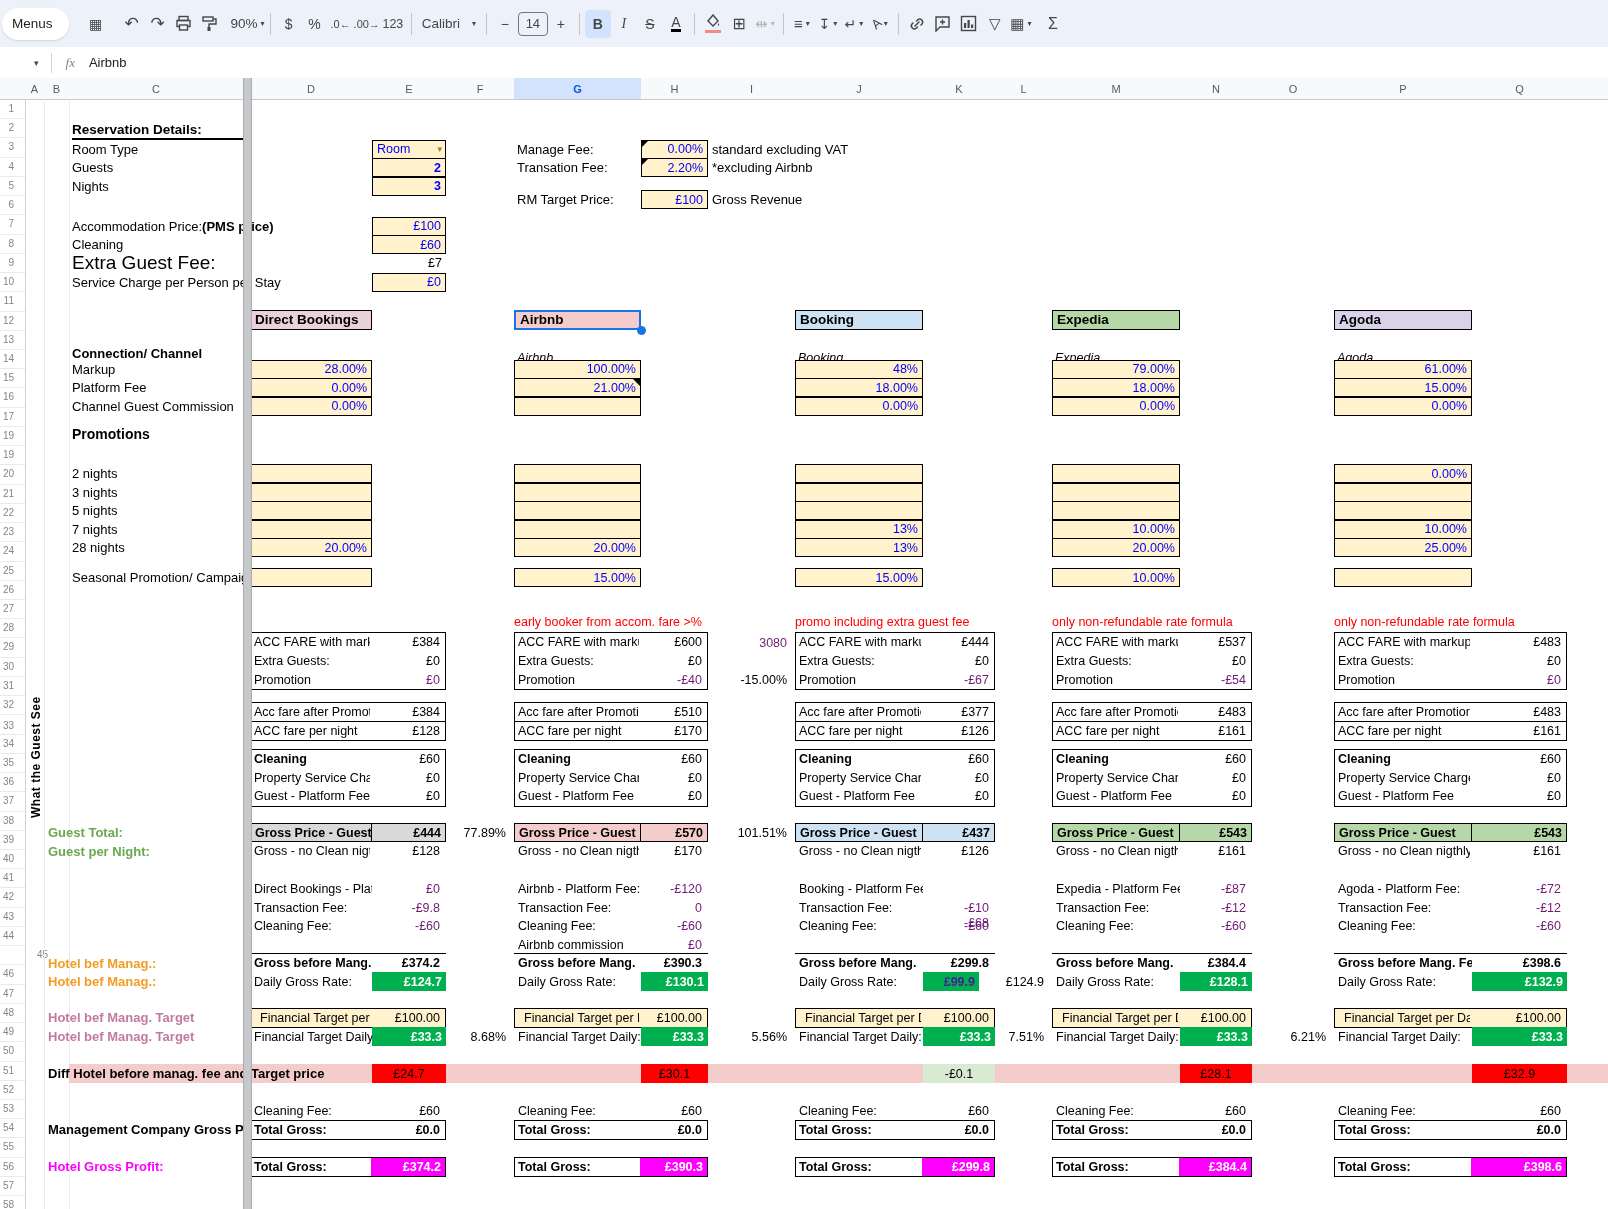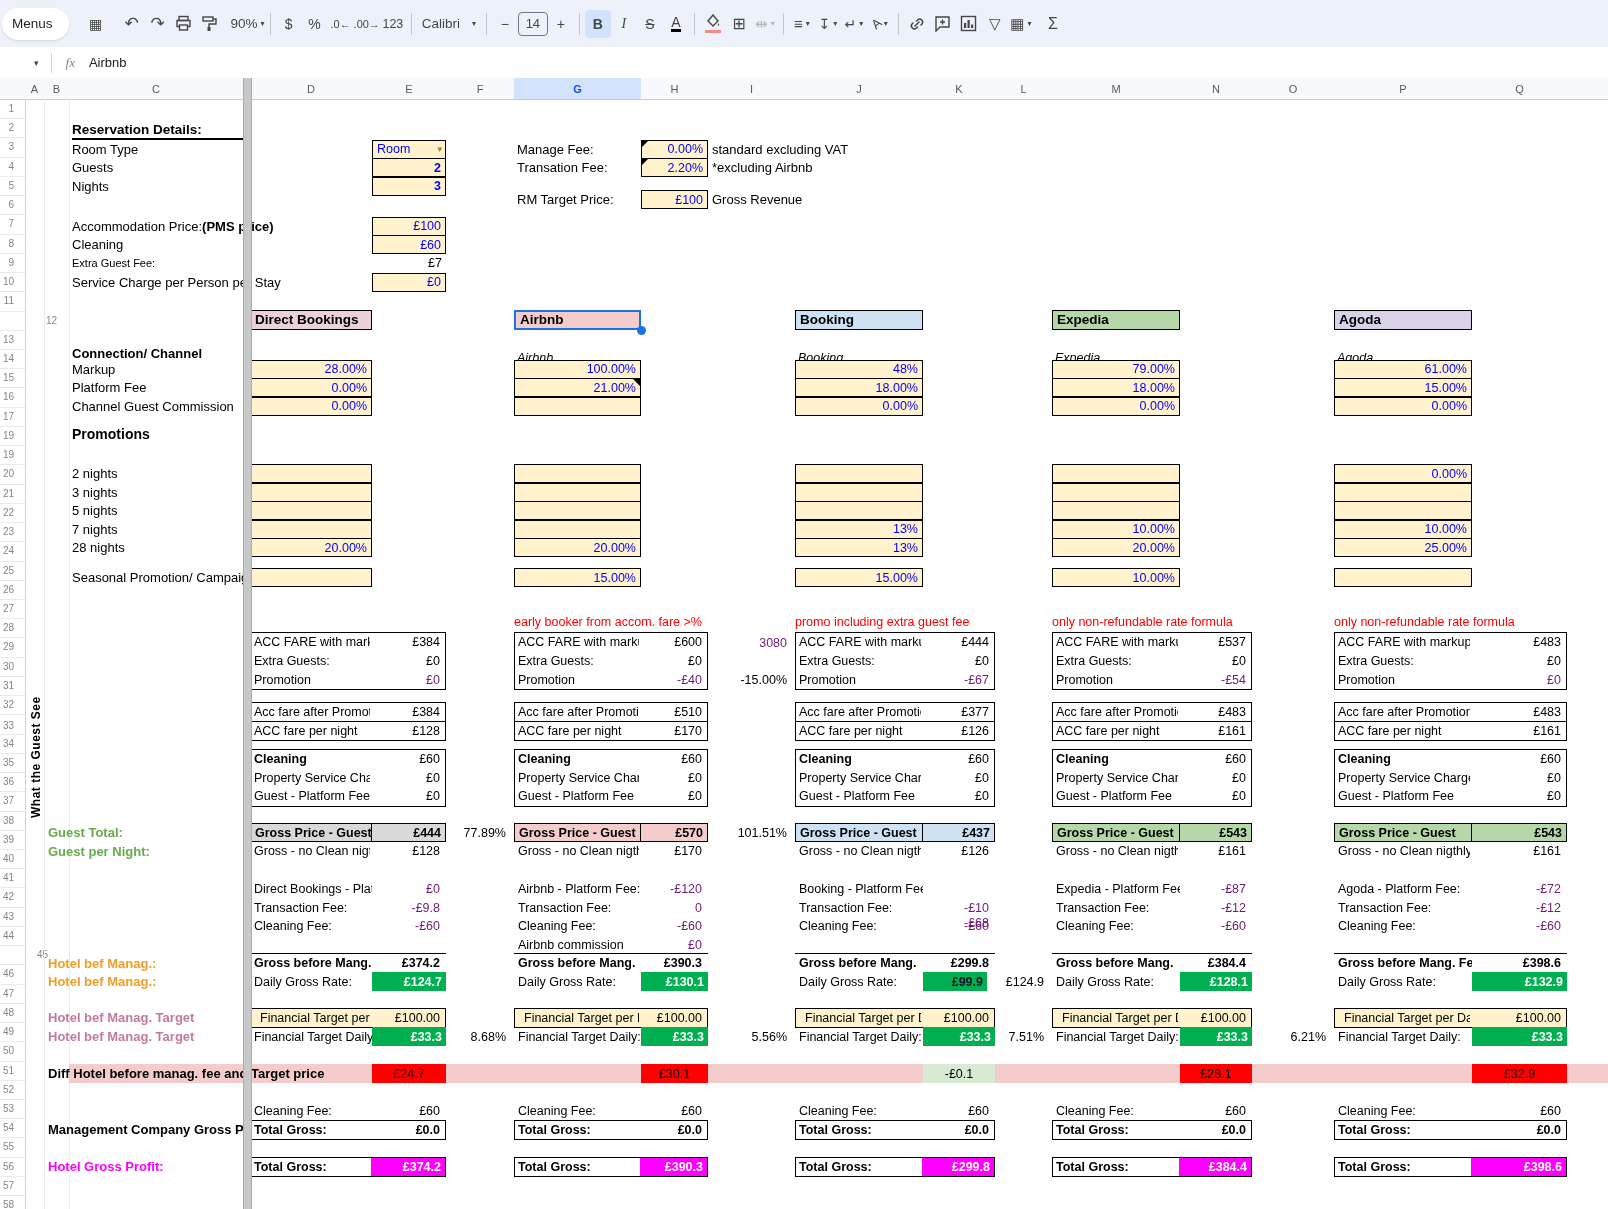--- a/index.html
+++ b/index.html
@@ -195,21 +195,21 @@
     <div class="gutnum" style="top: 218.38px;">7</div>
     <div class="gutline" style="top: 233.61px;"></div>
     <div class="gutnum" style="top: 237.61px;">8</div>
     <div class="gutline" style="top: 252.84px;"></div>
     <div class="gutnum" style="top: 256.84px;">9</div>
     <div class="gutline" style="top: 272.07px;"></div>
     <div class="gutnum" style="top: 276.07px;">10</div>
     <div class="gutline" style="top: 291.3px;"></div>
     <div class="gutnum" style="top: 295.3px;">11</div>
     <div class="gutline" style="top: 310.53px;"></div>
-    <div class="gutnum" style="top: 314.53px; padding-left: 43px;">12</div>
+    <div class="gutnum" style="top: 314.53px;">12</div>
     <div class="gutline" style="top: 329.76px;"></div>
     <div class="gutnum" style="top: 333.76px;">13</div>
     <div class="gutline" style="top: 348.99px;"></div>
     <div class="gutnum" style="top: 352.99px;">14</div>
     <div class="gutline" style="top: 368.22px;"></div>
     <div class="gutnum" style="top: 372.22px;">15</div>
     <div class="gutline" style="top: 387.45px;"></div>
     <div class="gutnum" style="top: 391.45px;">16</div>
     <div class="gutline" style="top: 406.68px;"></div>
     <div class="gutnum" style="top: 410.68px;">17</div>
@@ -301,21 +301,21 @@
     <div id="freezebar"></div>
     <div class="cell" style="left: 72px; top: 120.5px; height: 19px; font-size: 13.5px; font-weight: bold; border-bottom: 2px solid rgb(0, 0, 0); width: 171px;">Reservation Details:</div>
     <div class="cell" style="left: 72px; top: 139.5px; height: 19px; font-size: 13px;">Room Type</div>
     <div class="cell" style="left: 72px; top: 158.2px; height: 19px; font-size: 13px;">Guests</div>
     <div class="cell" style="left: 72px; top: 176.9px; height: 19px; font-size: 13px;">Nights</div>
     <div class="cell" style="left: 72px; top: 216.5px; height: 19px; font-size: 13px;">
       <span>Accommodation Price: </span>
       <span class="bold">(PMS price)</span>
     </div>
     <div class="cell" style="left: 72px; top: 235.2px; height: 19px; font-size: 13px;">Cleaning</div>
-    <div class="cell" style="left: 72px; top: 253.9px; height: 19px; font-size: 11px;">Extra Guest Fee:</div>
+    <div class="cell" style="left: 72px; top: 253.9px; height: 19px; font-size: 19px;">Extra Guest Fee:</div>
     <div class="cell" style="left: 72px; top: 272.6px; height: 19px; font-size: 13px;">Service Charge per Person per Stay</div>
     <div class="cell" style="left: 72px; top: 344px; height: 19px; font-size: 13px; font-weight: bold;">Connection/ Channel</div>
     <div class="cell" style="left: 72px; top: 359.5px; height: 19px; font-size: 13px;">Markup</div>
     <div class="cell" style="left: 72px; top: 378px; height: 19px; font-size: 13px;">Platform Fee</div>
     <div class="cell" style="left: 72px; top: 396.5px; height: 19px; font-size: 13px;">Channel Guest Commission</div>
     <div class="cell" style="left: 72px; top: 424px; height: 19px; font-size: 14px; font-weight: bold;">Promotions</div>
     <div class="cell" style="left: 72px; top: 464px; height: 19px; font-size: 13px;">2 nights</div>
     <div class="cell" style="left: 72px; top: 482.5px; height: 19px; font-size: 13px;">3 nights</div>
     <div class="cell" style="left: 72px; top: 501px; height: 19px; font-size: 13px;">5 nights</div>
     <div class="cell" style="left: 72px; top: 519.5px; height: 19px; font-size: 13px;">7 nights</div>
@@ -518,21 +518,21 @@
     <div class="cell clip" style="left: 799px; top: 879.5px; width: 124px; height: 19px;">Booking - Platform Fee:</div>
     <div class="cell right red" style="left: 923px; top: 879.5px; width: 70px; height: 19px; margin-top: 34px;">-£68</div>
     <div class="cell clip" style="left: 799px; top: 898.2px; width: 124px; height: 19px;">Transaction Fee:</div>
     <div class="cell right red" style="left: 923px; top: 898.2px; width: 70px; height: 19px;">-£10</div>
     <div class="cell clip" style="left: 799px; top: 916.9px; width: 124px; height: 19px;">Cleaning Fee:</div>
     <div class="cell right red" style="left: 923px; top: 916.9px; width: 70px; height: 19px;">-£60</div>
     <div class="cell" style="left: 795px; top: 952.5px; width: 200px; height: 1.5px; background: rgb(0, 0, 0);"></div>
     <div class="cell clip" style="left: 799px; top: 953.5px; width: 124px; height: 19px; font-weight: bold;">Gross before Mang.</div>
     <div class="cell right" style="left: 923px; top: 953.5px; width: 70px; height: 19px; font-weight: bold;">£299.8</div>
     <div class="cell clip" style="left: 799px; top: 972.2px; width: 124px; height: 19px;">Daily Gross Rate:</div>
-    <div class="cell right" style="left: 923px; top: 972.2px; width: 64px; height: 19px; background: rgb(0, 176, 80); color: #0f172a; font-weight: bold;">£99.9</div>
+    <div class="cell right" style="left: 923px; top: 972.2px; width: 56px; height: 19px; background: rgb(0, 176, 80); color: #4c1d95; font-weight: bold;">£99.9</div>
     <div class="cell boxed" style="left: 795px; top: 1008px; width: 200px; height: 19.5px; background: rgb(255, 242, 204);"></div>
     <div class="cell clip" style="left: 805px; top: 1009px; width: 116px; height: 18px;">Financial Target per Day</div>
     <div class="cell right" style="left: 923px; top: 1009px; width: 70px; height: 18px;">£100.00</div>
     <div class="cell clip" style="left: 799px; top: 1027px; width: 124px; height: 19px;">Financial Target Daily:</div>
     <div class="cell right" style="left: 923px; top: 1027px; width: 72px; height: 19px; background: rgb(0, 176, 80); color: rgb(255, 255, 255); font-weight: bold;">£33.3</div>
     <div class="cell center" style="left: 923px; top: 1064px; width: 72px; height: 19px; background: rgb(217, 234, 211); z-index: 11;">-£0.1</div>
     <div class="cell clip" style="left: 799px; top: 1101.5px; width: 124px; height: 19px;">Cleaning Fee:</div>
     <div class="cell right" style="left: 923px; top: 1101.5px; width: 70px; height: 19px;">£60</div>
     <div class="cell boxed" style="left: 795px; top: 1120.2px; width: 200px; height: 19.5px;"></div>
     <div class="cell clip" style="left: 799px; top: 1121.2px; width: 122px; height: 18px; font-weight: bold;">Total Gross:</div>

